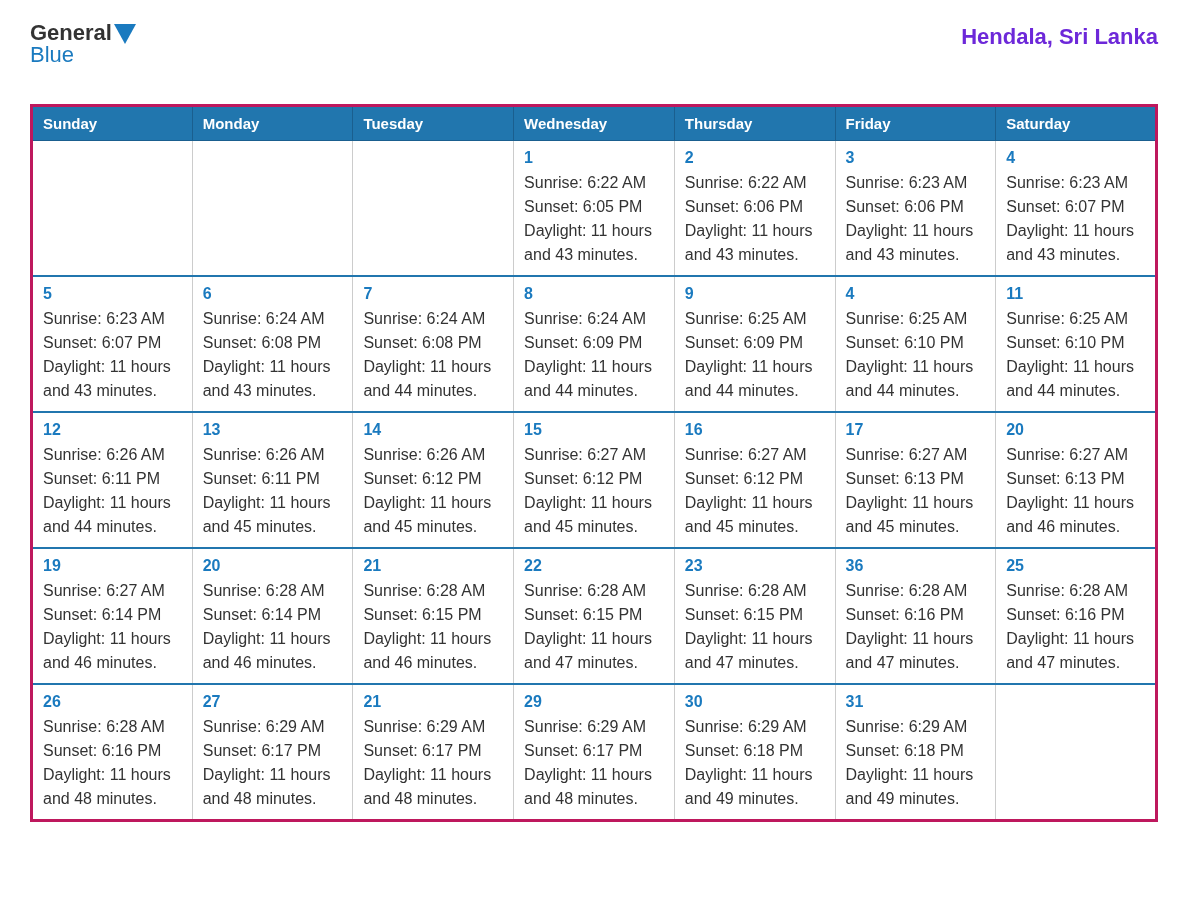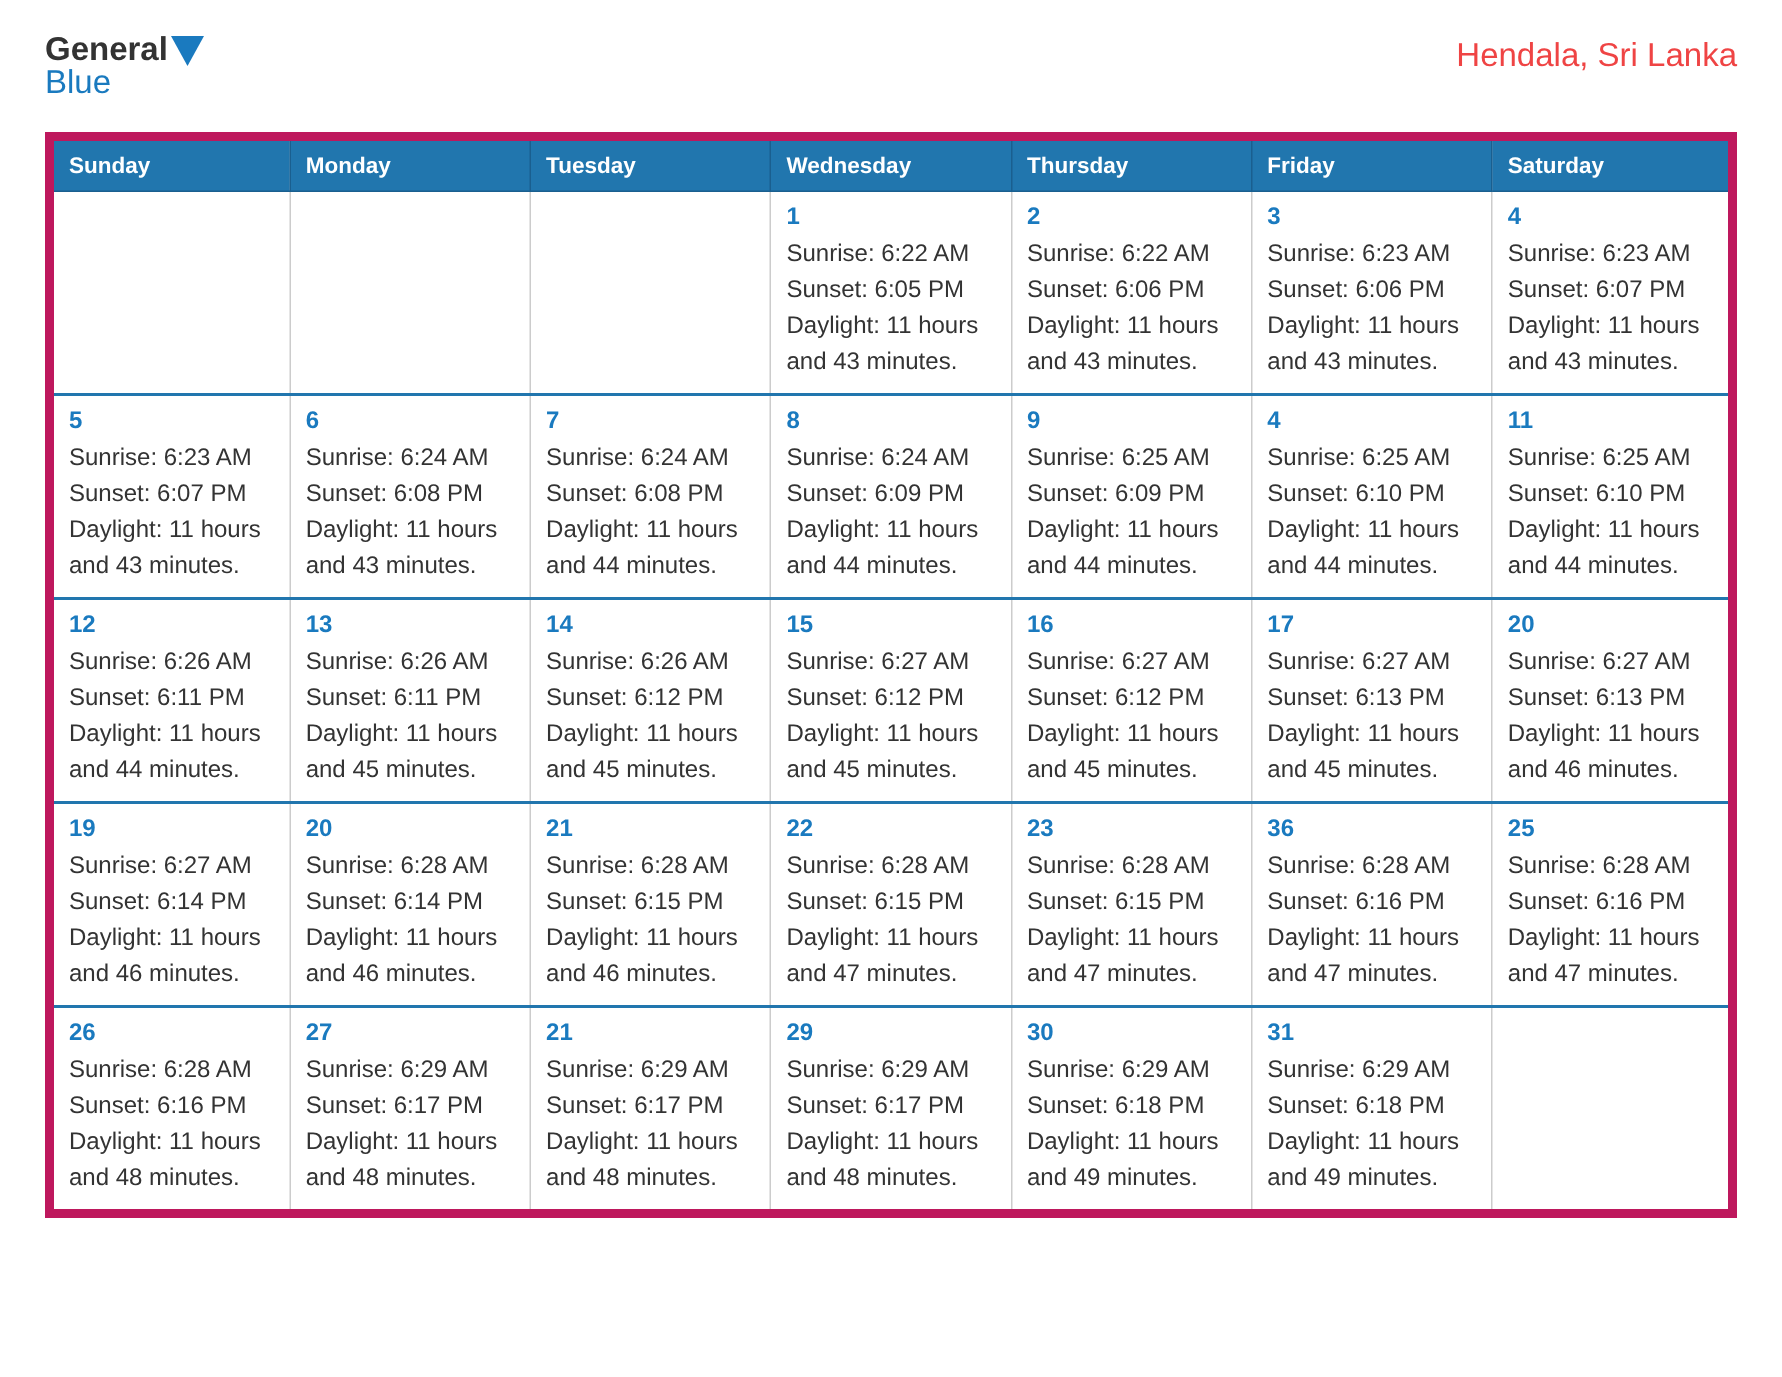--- a/index.html
+++ b/index.html
@@ -7,21 +7,21 @@
       font-family: Arial, sans-serif;
       background: #fff;
       padding: 20px 30px;
       width: 1188px;
       min-height: 918px;
     }
     .header {
       display: flex;
       justify-content: space-between;
       align-items: flex-start;
-      margin-bottom: 20px;
+      margin-bottom: 36px;
     }
     .logo {
       display: flex;
       align-items: center;
       gap: 4px;
     }
     .logo-text-general {
       font-size: 22px;
       font-weight: bold;
       color: #333;
@@ -35,28 +35,28 @@
       text-align: right;
     }
     .title-block h1 {
       font-size: 48px;
       font-weight: bold;
       color: #222;
       line-height: 1.1;
     }
     .title-block h2 {
       font-size: 22px;
-      font-weight: normal;
-      color: #ef4444;
+      font-weight: bold;
+      color: #6d28d9;
       margin-top: 4px;
     }
     .calendar {
       width: 100%;
       border-collapse: collapse;
-      border: 6px solid #be185d;
+      border: 3px solid #be185d;
     }
     .calendar thead tr th {
       background-color: #2176ae;
       color: #fff;
       font-size: 15px;
       font-weight: bold;
       padding: 8px 10px;
       text-align: left;
       border: 1px solid #1a5f8f;
     }

